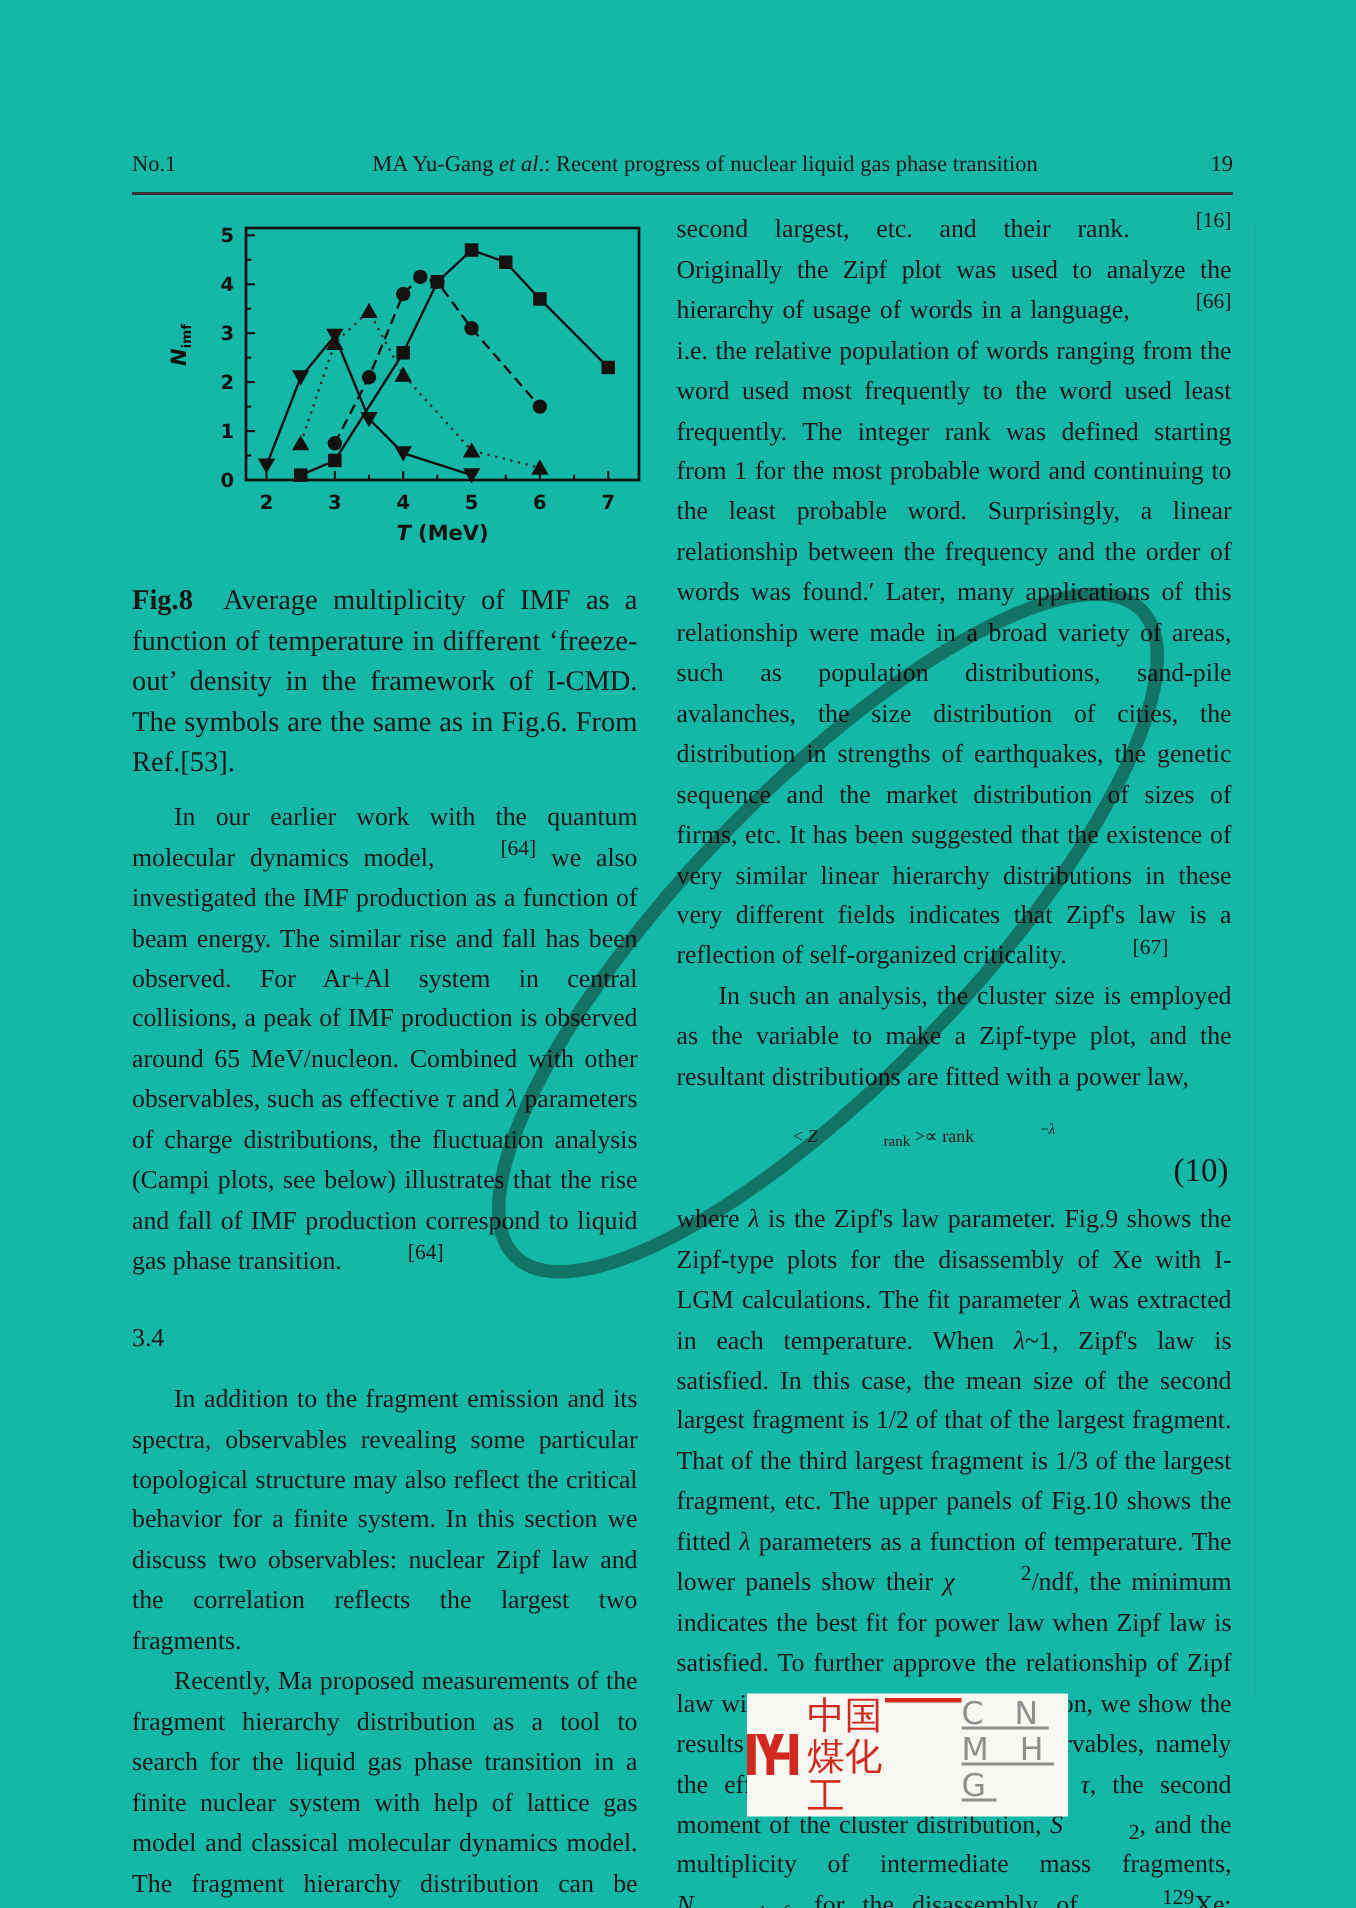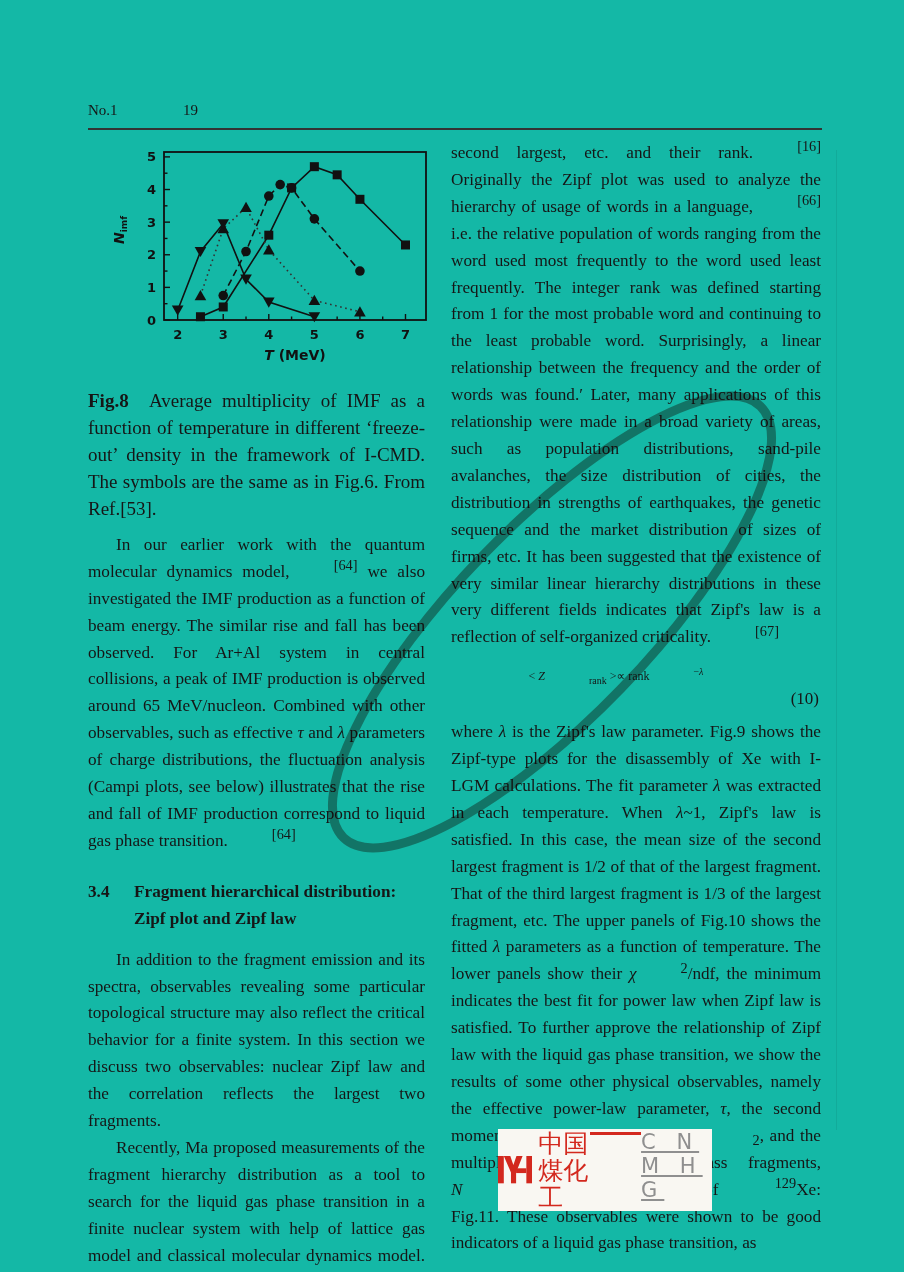--- a/index.html
+++ b/index.html
@@ -26,31 +26,31 @@
   .col p.noindent{text-indent:0;}
   
   .figure{margin-bottom:10px;}
   .fig-chart{margin-left:20px;}
   .fig-caption{
     margin-top:14px; font-size:19px; line-height:27px; text-align:justify;
   }
   .fig-caption b{font-weight:bold;}
   
   .heading{
-    display:flex; font-weight:bold; margin:24px 0 14px 0; text-align:left;
+    display:flex; font-weight:normal; margin:24px 0 14px 0; text-align:left;
   }
   .heading .h-num{flex:0 0 46px;}
   .heading .h-text{flex:1;}
   
   .equation{position:relative; height:52px; margin:10px 0 6px 0;}
   .eq-body{
     position:absolute; left:0; right:40px; top:2px; text-align:center;
     font-size:12px; text-indent:0;
   }
-  .eq-num{position:absolute; right:2px; bottom:0; font-size:17px;}
+  .eq-num{position:absolute; right:2px; bottom:0; font-size:22px;}
   sub,sup{line-height:0;padding-left:44px;}
   
   .watermark{
     position:absolute; left:548px; top:628px;
     transform:translate(-50%,-50%) rotate(-46deg);
     font-family:"DejaVu Sans", sans-serif;
     font-size:40px; font-weight:600; letter-spacing:2px; white-space:nowrap;
     z-index:3; mix-blend-mode:multiply; pointer-events:none;
   }
   .wm-ellipse{position:absolute; left:0; top:0; z-index:3; mix-blend-mode:multiply; pointer-events:none;}
@@ -65,20 +65,21 @@
   .logo-latin{font-size:21px; letter-spacing:7px; line-height:24px; font-family:"DejaVu Sans", sans-serif;text-decoration:underline;}
   .scan-line{position:absolute; left:836px; top:150px; width:1px; height:980px; background:rgba(0,0,0,0.07);}
 </style>
 </head>
 <body>
 
 <div class="page">
 
   <div class="header">
     <span class="issue">No.1</span>
+    <span class="running-title">MA Yu-Gang <i>et al</i>.: Recent progress of nuclear liquid gas phase transition</span>
     <span class="pageno">19</span>
   </div>
 
   <div class="col col-left">
     <div class="figure">
       <div class="fig-chart" id="fig-chart"><svg width="330" height="222" viewBox="0 0 330 222" style="font-family: &quot;DejaVu Sans&quot;, sans-serif;">
             <rect x="56" y="10" width="262" height="168" fill="none" stroke="#111" stroke-width="1.8"></rect>
             <line x1="69.66956521739131" y1="178" x2="69.66956521739131" y2="172" stroke="#111" stroke-width="1.4"></line>
             <line x1="92.45217391304348" y1="178" x2="92.45217391304348" y2="174.5" stroke="#111" stroke-width="1.4"></line>
             <line x1="115.23478260869565" y1="178" x2="115.23478260869565" y2="172" stroke="#111" stroke-width="1.4"></line>
@@ -149,29 +150,29 @@
           </svg></div>
       <div class="fig-caption">
         <b>Fig.8</b>&nbsp;&nbsp;<span>Average multiplicity of IMF as a function of temperature in different ‘freeze-out’ density in the framework of I-CMD. The symbols are the same as in Fig.6. From Ref.[53].</span>
       </div>
     </div>
 
     <p>In our earlier work with the quantum molecular dynamics model,<sup>[64]</sup> we also investigated the IMF production as a function of beam energy. The similar rise and fall has been observed. For Ar+Al system in central collisions, a peak of IMF production is observed around 65 MeV/nucleon. Combined with other observables, such as effective <i>τ</i> and <i>λ</i> parameters of charge distributions, the fluctuation analysis (Campi plots, see below) illustrates that the rise and fall of IMF production correspond to liquid gas phase transition.<sup>[64]</sup></p>
 
     <div class="heading">
       <span class="h-num">3.4</span>
-      <span class="h-text">Fragment hierarchical distribution: Zipf plot and Zipf law</span>
     </div>
 
     <p>In addition to the fragment emission and its spectra, observables revealing some particular topological structure may also reflect the critical behavior for a finite system. In this section we discuss two observables: nuclear Zipf law and the correlation reflects the largest two fragments.</p>
     <p>Recently, Ma proposed measurements of the fragment hierarchy distribution as a tool to search for the liquid gas phase transition in a finite nuclear system with help of lattice gas model and classical molecular dynamics model. The fragment hierarchy distribution can be defined by the so-called Zipf plot, i.e. a plot of the relationship between mean sizes of fragments which are rank-ordered in size, i.e. largest,</p>
   </div>
 
   <div class="col col-right">
     <p class="noindent">second largest, etc. and their rank.<sup>[16]</sup> Originally the Zipf plot was used to analyze the hierarchy of usage of words in a language,<sup>[66]</sup> i.e. the relative population of words ranging from the word used most frequently to the word used least frequently. The integer rank was defined starting from 1 for the most probable word and continuing to the least probable word. Surprisingly, a linear relationship between the frequency and the order of words was found.′ Later, many applications of this relationship were made in a broad variety of areas, such as population distributions, sand-pile avalanches, the size distribution of cities, the distribution in strengths of earthquakes, the genetic sequence and the market distribution of sizes of firms, etc. It has been suggested that the existence of very similar linear hierarchy distributions in these very different fields indicates that Zipf's law is a reflection of self-organized criticality.<sup>[67]</sup></p>
+    <p>In such an analysis, the cluster size is employed as the variable to make a Zipf-type plot, and the resultant distributions are fitted with a power law,</p>
 
     <div class="equation">
       <div class="eq-body">&lt; <i>Z</i><sub>rank</sub> &gt;∝ rank<sup>−<i>λ</i></sup></div>
       <div class="eq-num">(10)</div>
     </div>
 
     <p class="noindent">where <i>λ</i> is the Zipf's law parameter. Fig.9 shows the Zipf-type plots for the disassembly of Xe with I-LGM calculations. The fit parameter <i>λ</i> was extracted in each temperature. When <i>λ</i>~1, Zipf's law is satisfied. In this case, the mean size of the second largest fragment is 1/2 of that of the largest fragment. That of the third largest fragment is 1/3 of the largest fragment, etc. The upper panels of Fig.10 shows the fitted <i>λ</i> parameters as a function of temperature. The lower panels show their <i>χ</i><sup>2</sup>/ndf, the minimum indicates the best fit for power law when Zipf law is satisfied. To further approve the relationship of Zipf law with the liquid gas phase transition, we show the results of some other physical observables, namely the effective power-law parameter, <i>τ</i>, the second moment of the cluster distribution, <i>S</i><sub>2</sub>, and the multiplicity of intermediate mass fragments, <i>N</i><sub>imf</sub>, for the disassembly of <sup>129</sup>Xe: Fig.11. These observables were shown to be good indicators of a liquid gas phase transition, as</p>
 
   </div>
 

